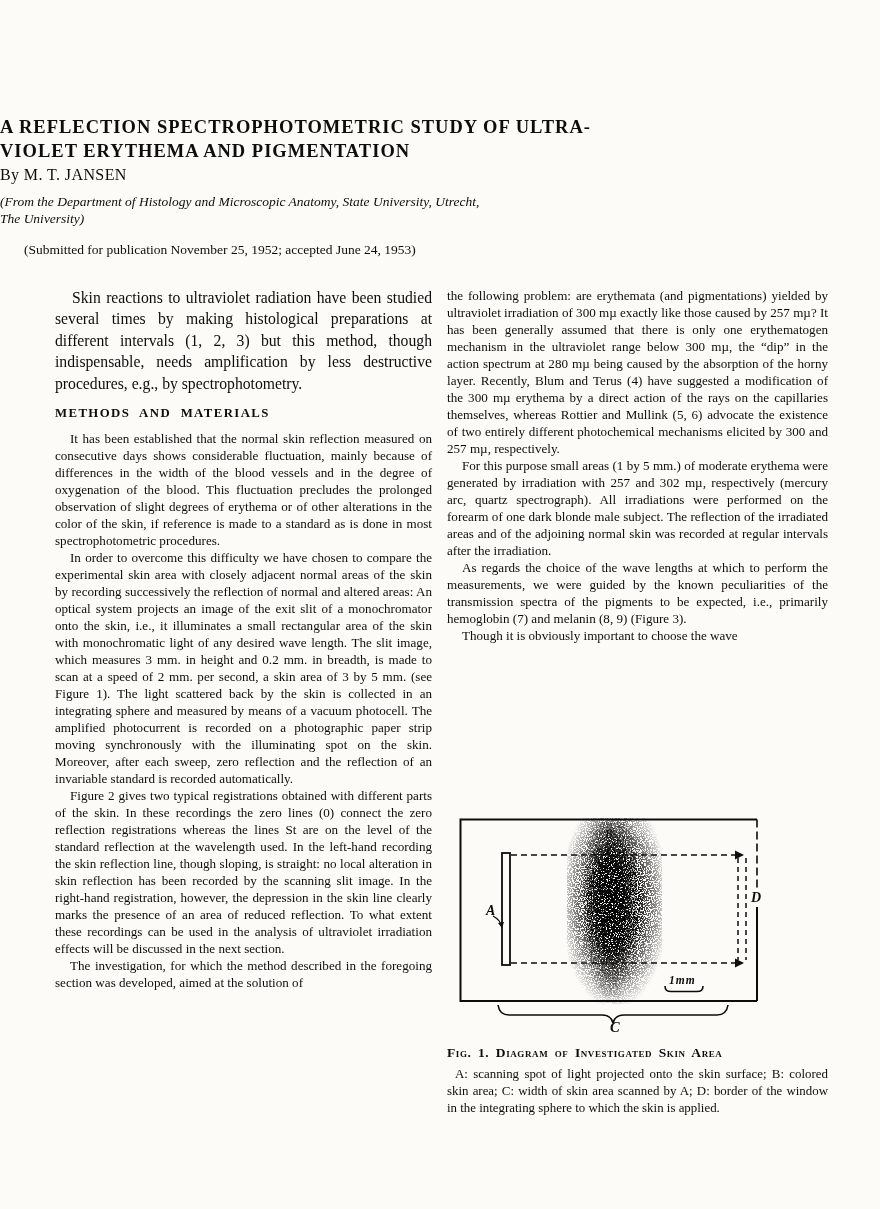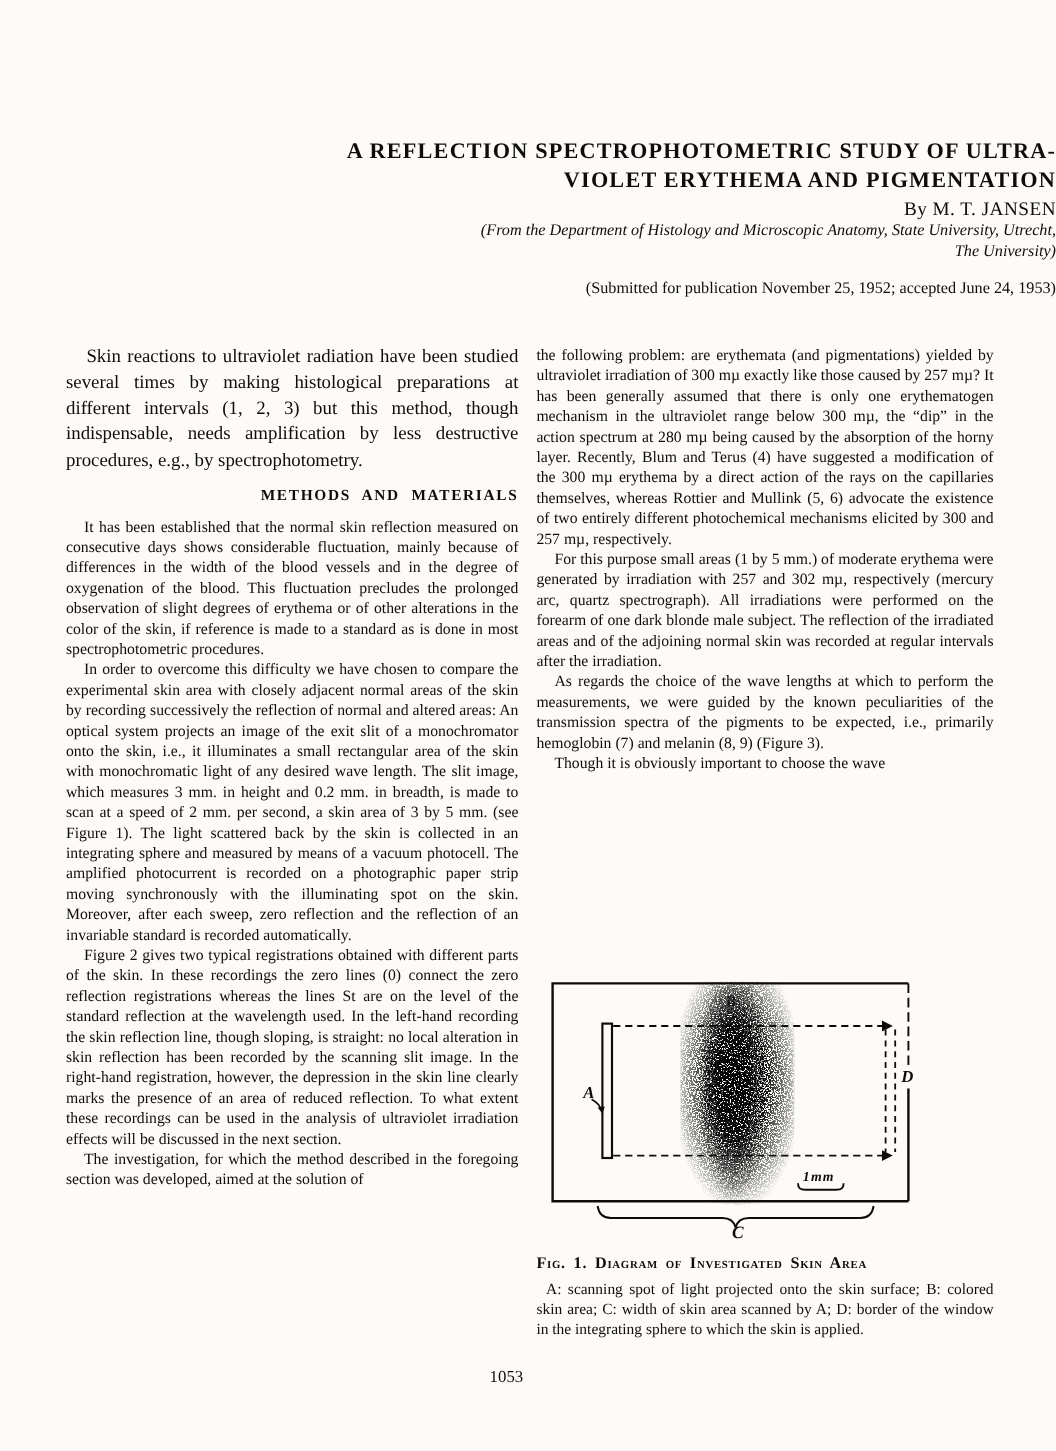--- a/index.html
+++ b/index.html
@@ -4,34 +4,34 @@
 <style>
   html,body{margin:0;padding:0;}
   body{
     width:880px;height:1209px;position:relative;
     background:#fcfbf8;color:#0f0d0b;
     font-family:"Liberation Serif", serif;
     overflow:hidden;
   }
   .page{position:absolute;inset:0;}
   
-  .header{position:absolute;left:0;top:116px;width:880px;text-align:right;}
+  .header{position:absolute;left:0;top:116px;width:880px;text-align:left;}
   .title{font-size:18.5px;line-height:23.5px;font-weight:600;letter-spacing:1px;}
   .byline{margin-top:3px;font-size:16px;letter-spacing:.4px;}
-  .affiliation{font-style:italic;font-size:13.5px;line-height:16.5px;}
-  .submission{margin-top:15px;font-size:13.5px;}
+  .affiliation{margin-top:10px;font-style:italic;font-size:13.5px;line-height:16.5px;}
+  .submission{margin-top:15px;font-size:13.5px;padding-left:24px;}
   
   .col{position:absolute;top:287px;}
   .col-left{left:55px;width:377px;}
   .col-right{left:447px;width:381px;}
   .para{text-align:justify;font-size:13.1px;line-height:17px;margin:0;}
   .intro{font-size:15.7px;line-height:21.4px;text-indent:17px;}
   .indent{text-indent:15px;}
   .section-heading{
-    text-align:right;font-weight:bold;font-size:12.8px;
+    text-align:left;font-weight:bold;font-size:12.8px;
     letter-spacing:1.4px;word-spacing:5px;margin:12px 0 9px 0;
   }
   
   .figure-wrap{position:absolute;left:0;top:531px;width:340px;height:216px;}
   .fig-caption-title{
     position:absolute;left:0;top:758px;width:381px;
     font-variant:small-caps;font-size:13.5px;letter-spacing:.6px;word-spacing:2.5px;font-weight:600;
   }
   .fig-caption-body{
     position:absolute;left:0;top:779px;width:381px;
@@ -132,15 +132,14 @@
 
         <path d="M51,187 q1.5,10 11,10 h93 q9,0 11,8 q2,-8 11,-8 h93 q9.5,0 11,-10" fill="none" stroke="#0e0c0a" stroke-width="1.6"></path>
         <text x="163" y="214" font-size="14.5" font-style="italic" font-weight="bold" fill="#0e0c0a">C</text>
       </svg>
     </div>
 
     <div class="fig-caption-title">Fig. 1.  Diagram of Investigated Skin Area</div>
     <div class="fig-caption-body">A: scanning spot of light projected onto the skin surface; B: colored skin area; C: width of skin area scanned by A; D: border of the window in the integrating sphere to which the skin is applied.</div>
   </div>
 
-  <div class="page-number">1053</div>
 
 </div>
 
 </body></html>

